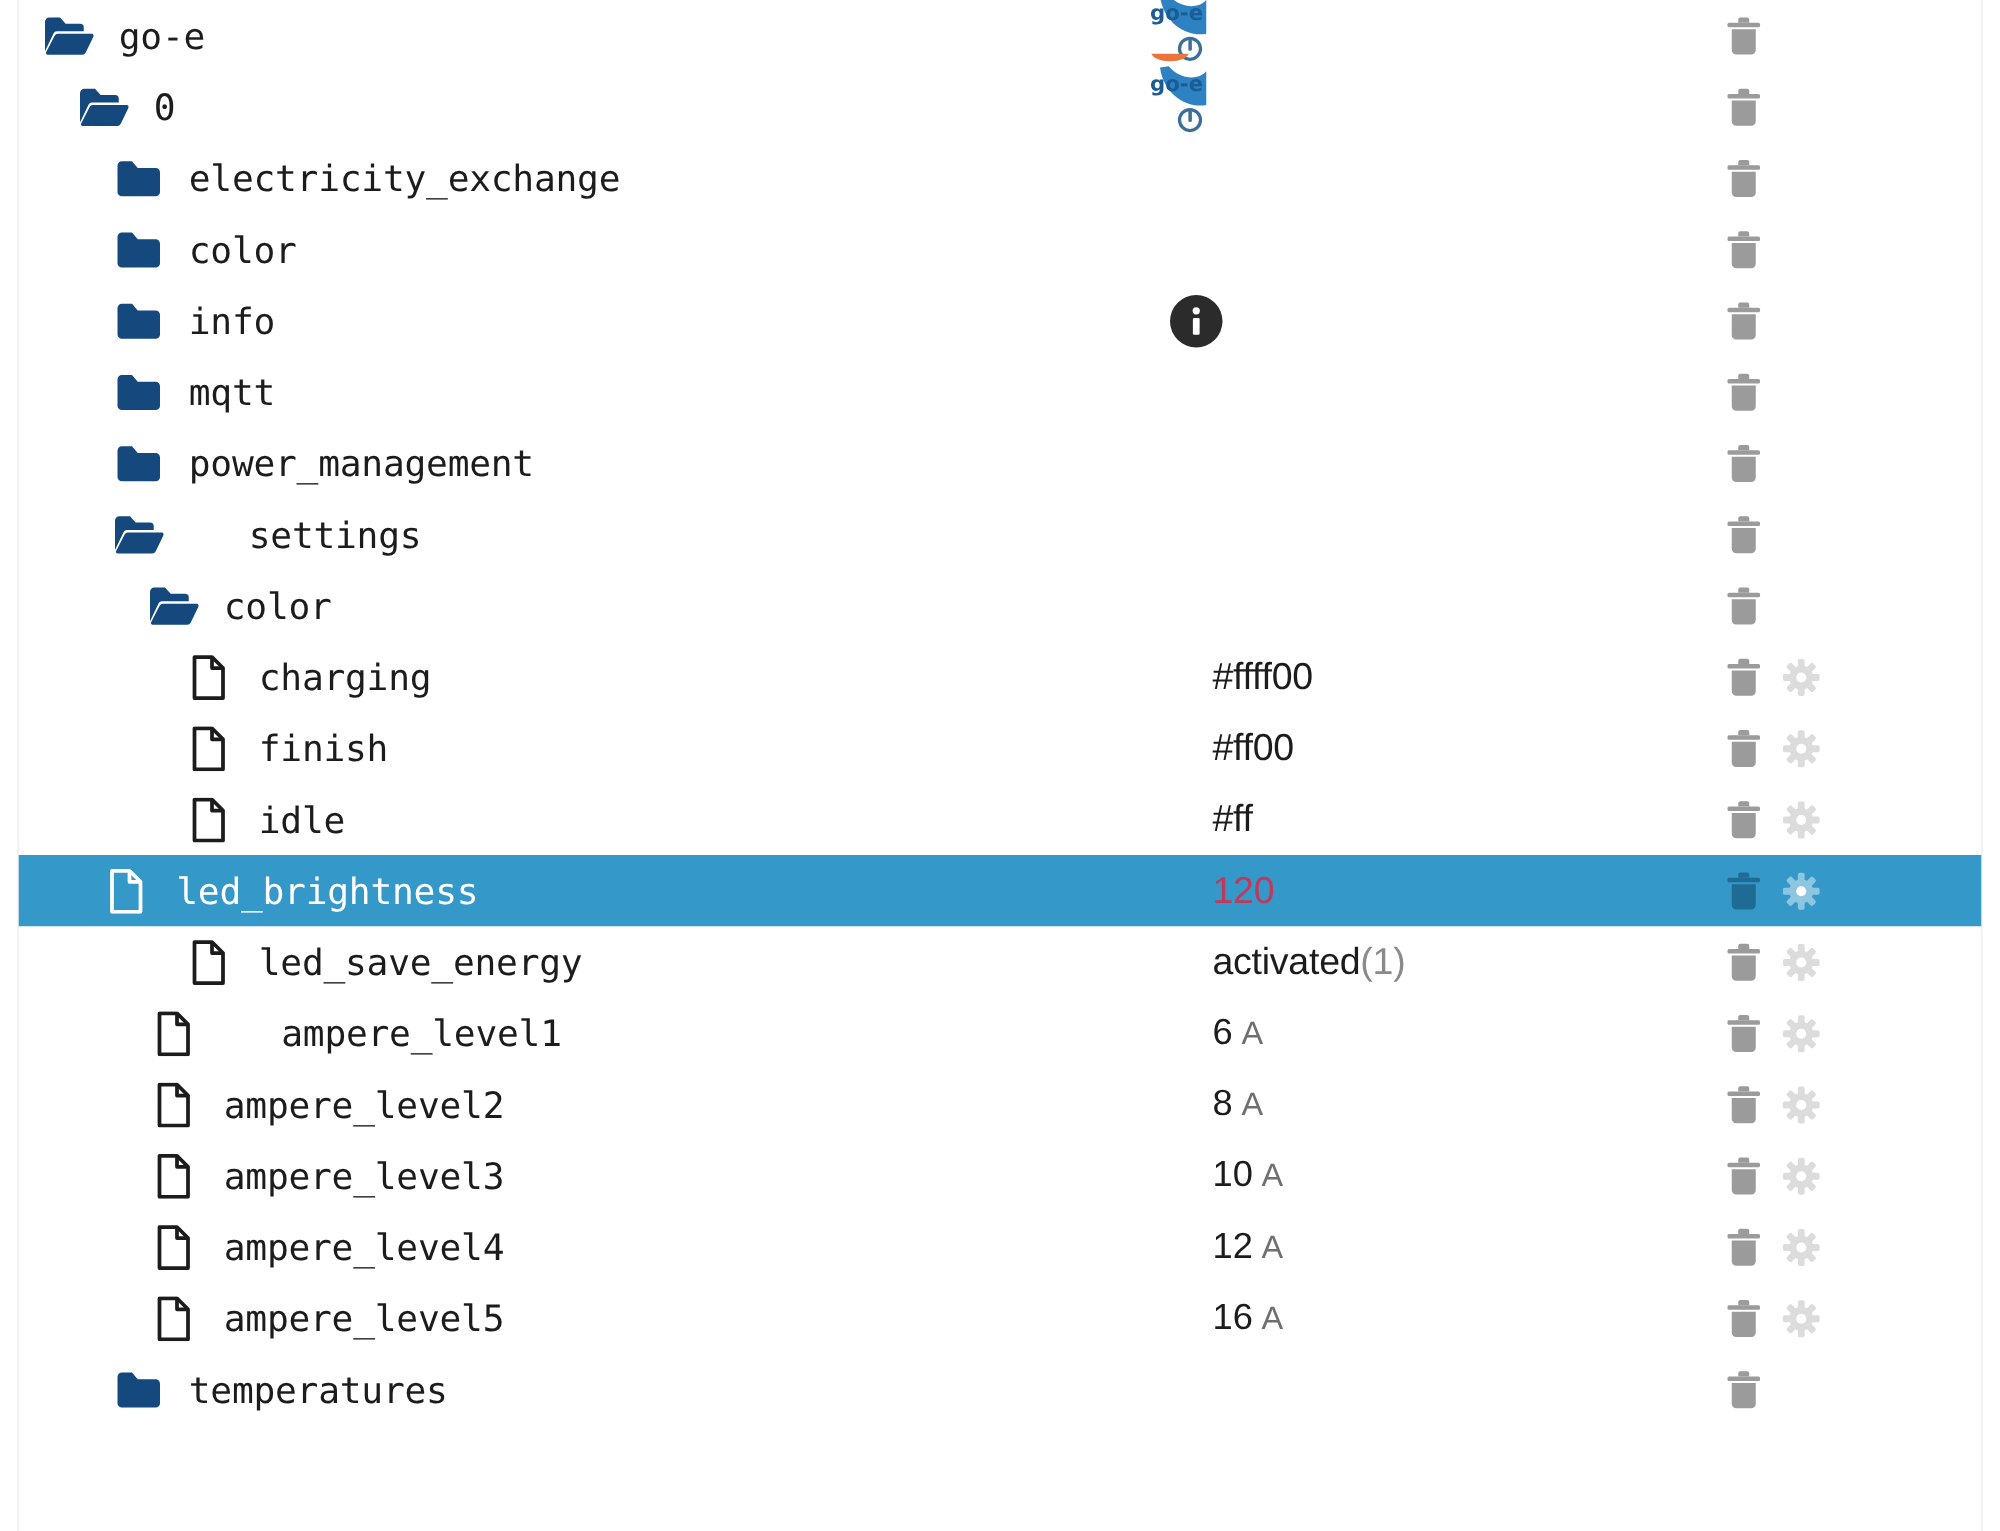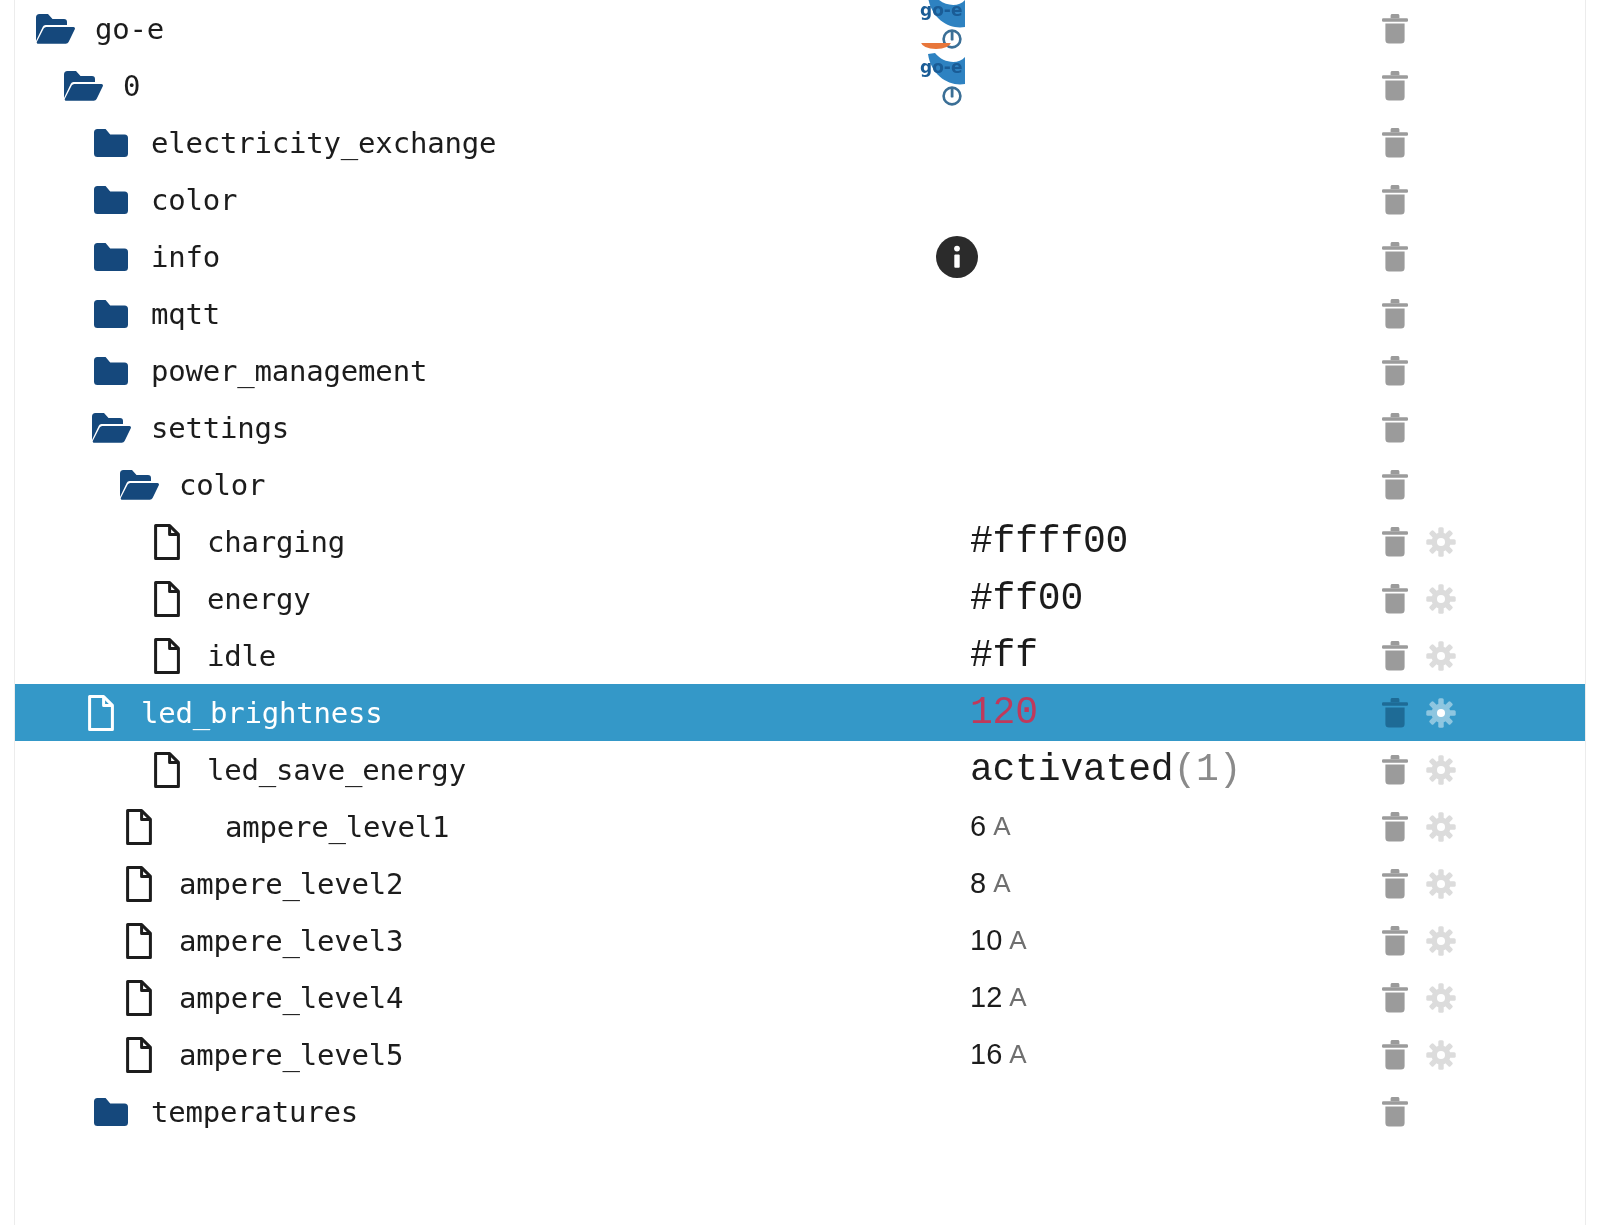--- a/index.html
+++ b/index.html
@@ -88,22 +88,22 @@
   
   .value-cell {
     position: absolute;
     left: 955px;
     top: 0;
     height: 57px;
     display: flex;
     align-items: center;
   }
   .value {
-    font-family: Liberation Mono, monospace;
-    font-size: 38px;
+    font-family: Liberation Sans, sans-serif;
+    font-size: 30px;
     color: #1c1c1c;
     white-space: nowrap;
     letter-spacing: -0.2px;
   }
   .value.number-red { color: #c0395b; }
   .value.unit-num {
     font-family: "Liberation Sans", sans-serif;
     font-size: 29px;
     color: #1c1c1c;
     letter-spacing: 0;
@@ -314,21 +314,21 @@
           <span class="act-btn">
             <svg width="28" height="32" viewBox="0 0 28 32">
               <rect x="1" y="5.2" width="26" height="3.6" rx="1.2" fill="#9b9b9b"></rect>
               <path d="M9.6 2.4 A1.6 1.6 0 0 1 11.2 1 H16.8 A1.6 1.6 0 0 1 18.4 2.4 V5.2 H9.6 Z" fill="#9b9b9b"></path>
               <path d="M4.4 10.4 H23.6 V27 A3.6 3.6 0 0 1 20 30.6 H8 A3.6 3.6 0 0 1 4.4 27 Z" fill="#9b9b9b"></path>
             </svg>
           </span>
         </div>
       </div>
       <div class="row">
-        <div class="name-cell" style="padding-left: 74px;">
+        <div class="name-cell" style="padding-left: 74px; gap: 48px;">
           <span class="icon-slot">
             <svg width="40" height="32" viewBox="0 0 40 32">
               <path fill="#15487c" d="M1 4.5 A3.5 3.5 0 0 1 4.5 1 H13 L17.5 6 H29 A3 3 0 0 1 32 9 V12 H10.5 A3 3 0 0 0 7.8 13.8 L1 28 Z"></path>
               <path fill="#15487c" d="M11.5 14 H38.5 A1.5 1.5 0 0 1 39.8 16.2 L33.6 29 A3.2 3.2 0 0 1 30.7 30.8 H3.2 A1.4 1.4 0 0 1 1.9 28.8 L8.7 15.6 A3 3 0 0 1 11.5 14 Z"></path>
             </svg>
           </span>
           <span class="label">settings</span>
         </div>
         <div class="actions">
           <span class="act-btn">
@@ -398,21 +398,21 @@
         </div>
       </div>
       <div class="row">
         <div class="name-cell" style="padding-left: 130px;">
           <span class="icon-slot">
             <svg width="28" height="36" viewBox="0 0 28 36">
               <path d="M2.6 1.6 H16.6 L25.4 10.4 V34.4 H2.6 Z" fill="none" stroke="#1c1c1c" stroke-width="3.0" stroke-linejoin="round"></path>
               <path d="M16.6 1.6 V10.4 H25.4" fill="none" stroke="#1c1c1c" stroke-width="3.0" stroke-linejoin="round"></path>
             </svg>
           </span>
-          <span class="label">energy</span>
+          <span class="label">finish</span>
         </div>
         <div class="value-cell">
           <span class="value">#ff00</span>
         </div>
         <div class="actions">
           <span class="act-btn">
             <svg width="28" height="32" viewBox="0 0 28 32">
               <rect x="1" y="5.2" width="26" height="3.6" rx="1.2" fill="#9b9b9b"></rect>
               <path d="M9.6 2.4 A1.6 1.6 0 0 1 11.2 1 H16.8 A1.6 1.6 0 0 1 18.4 2.4 V5.2 H9.6 Z" fill="#9b9b9b"></path>
               <path d="M4.4 10.4 H23.6 V27 A3.6 3.6 0 0 1 20 30.6 H8 A3.6 3.6 0 0 1 4.4 27 Z" fill="#9b9b9b"></path>

